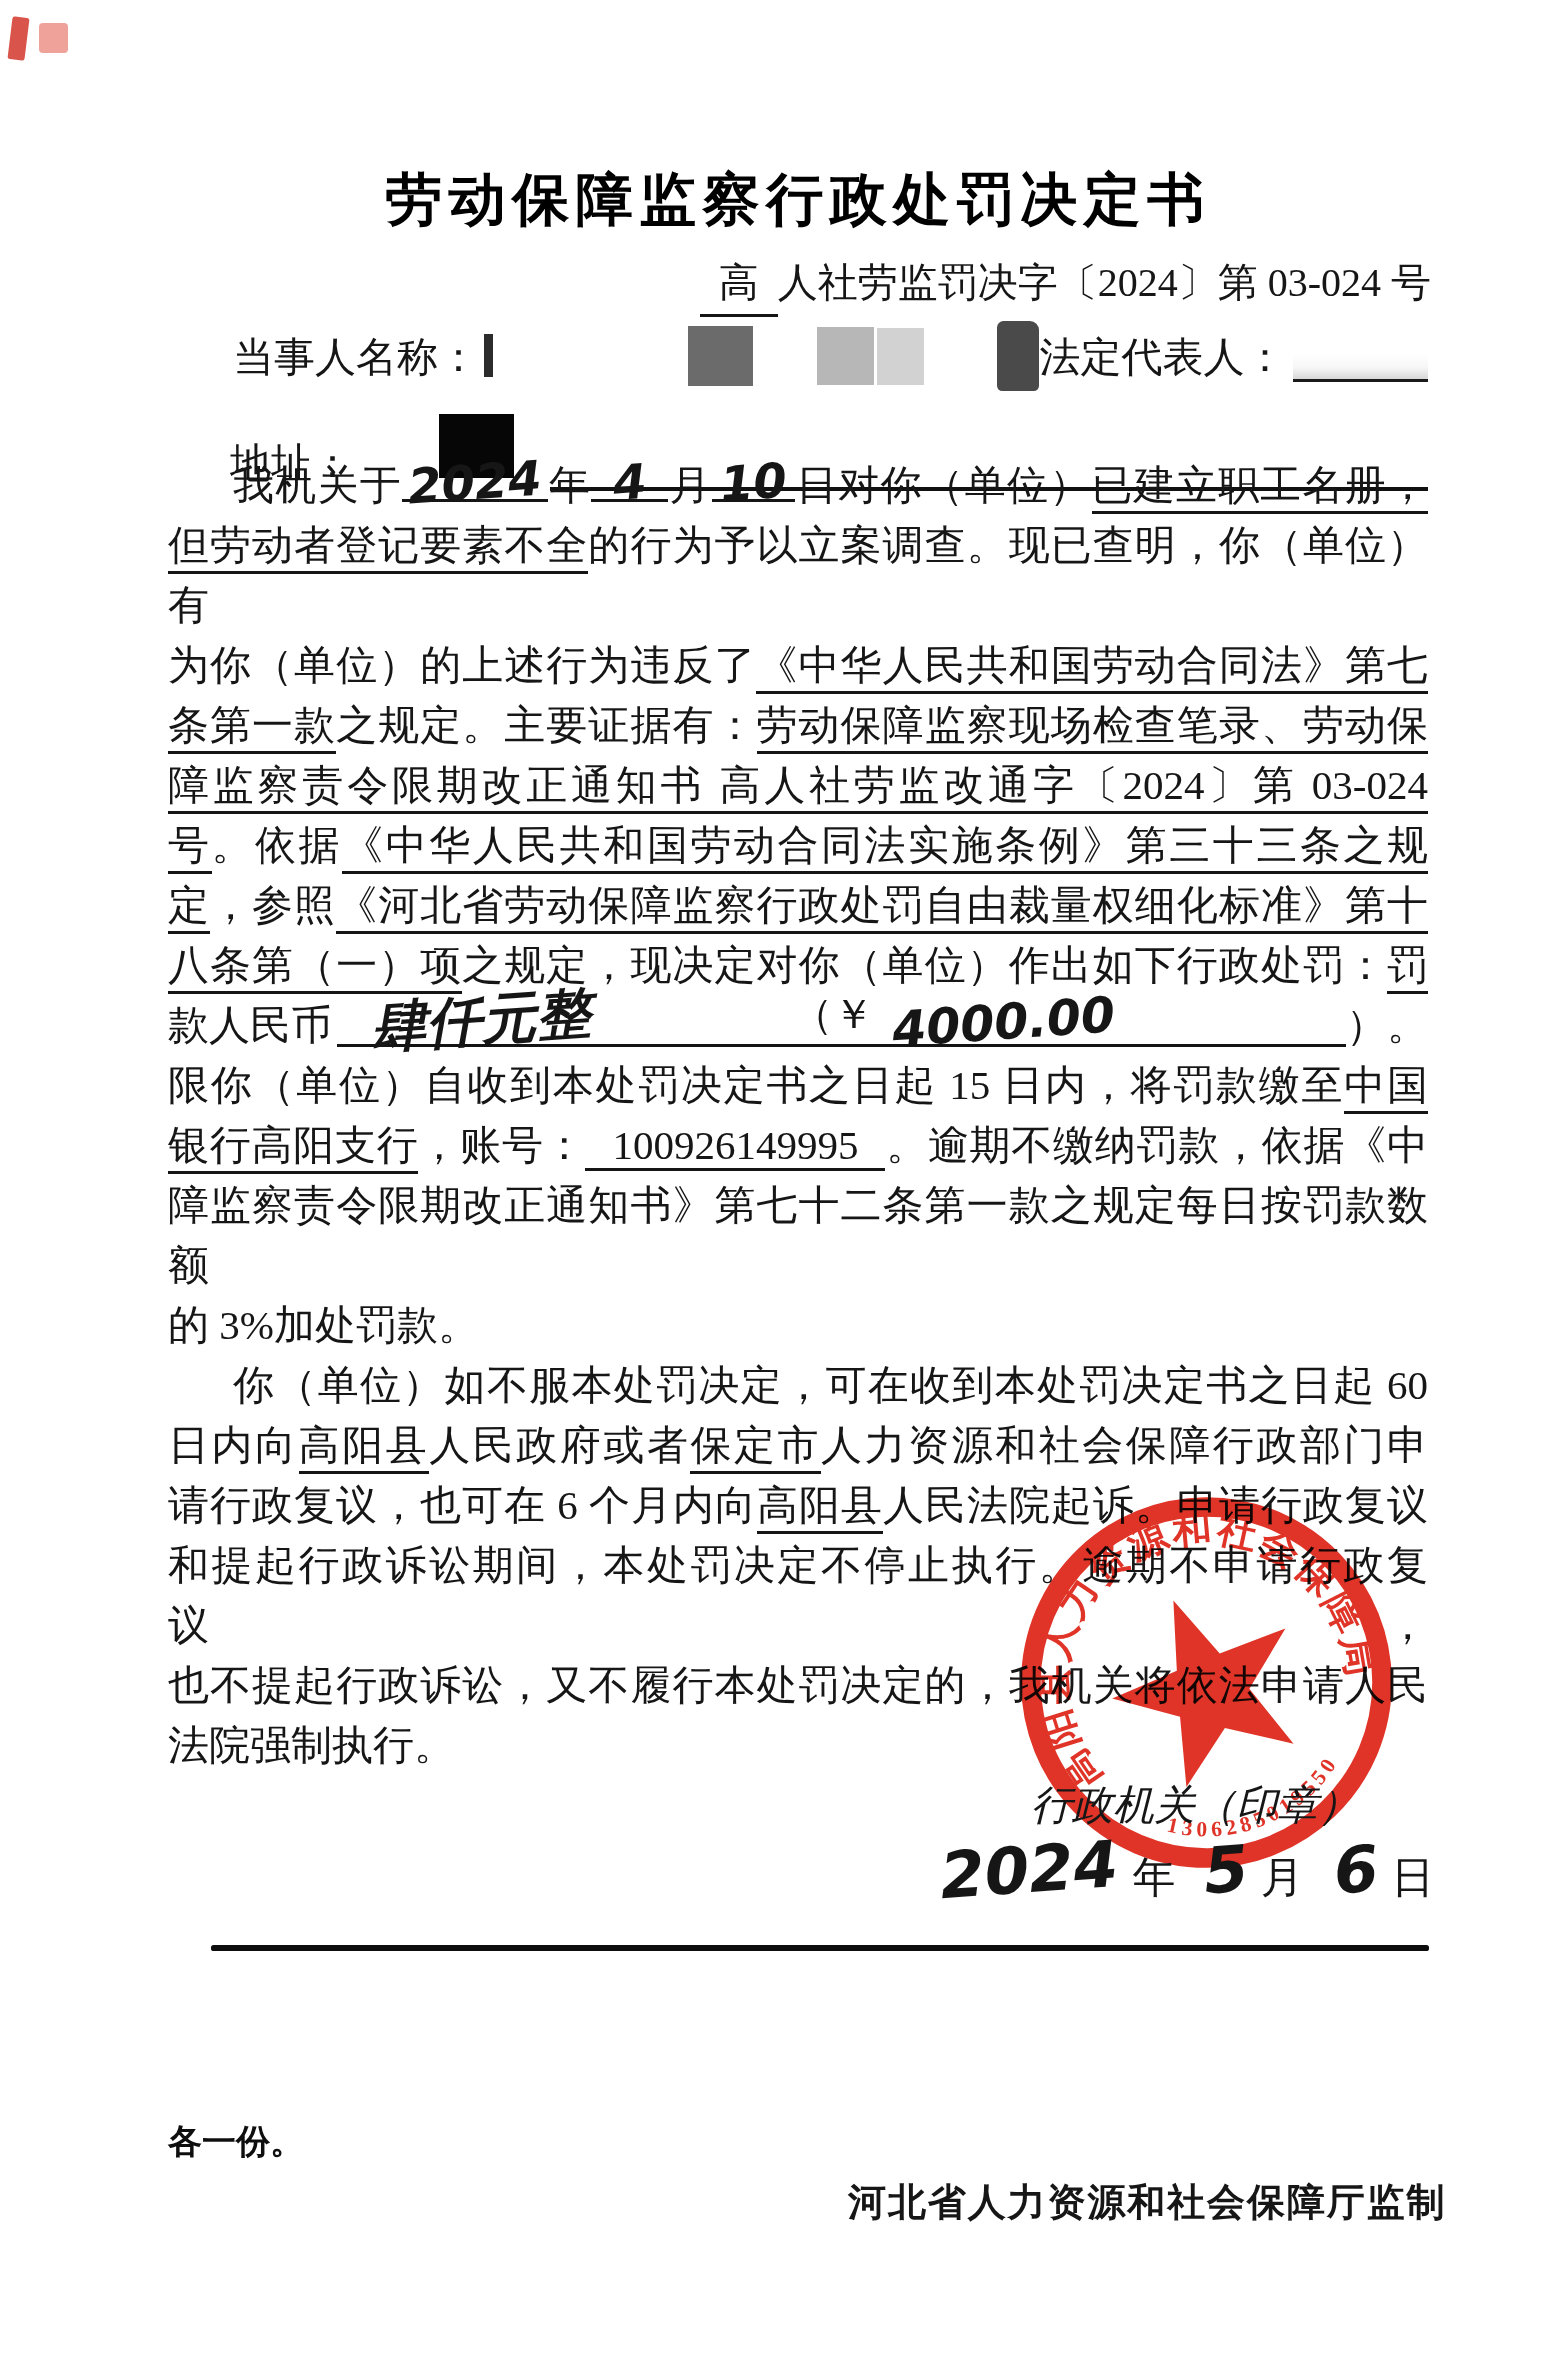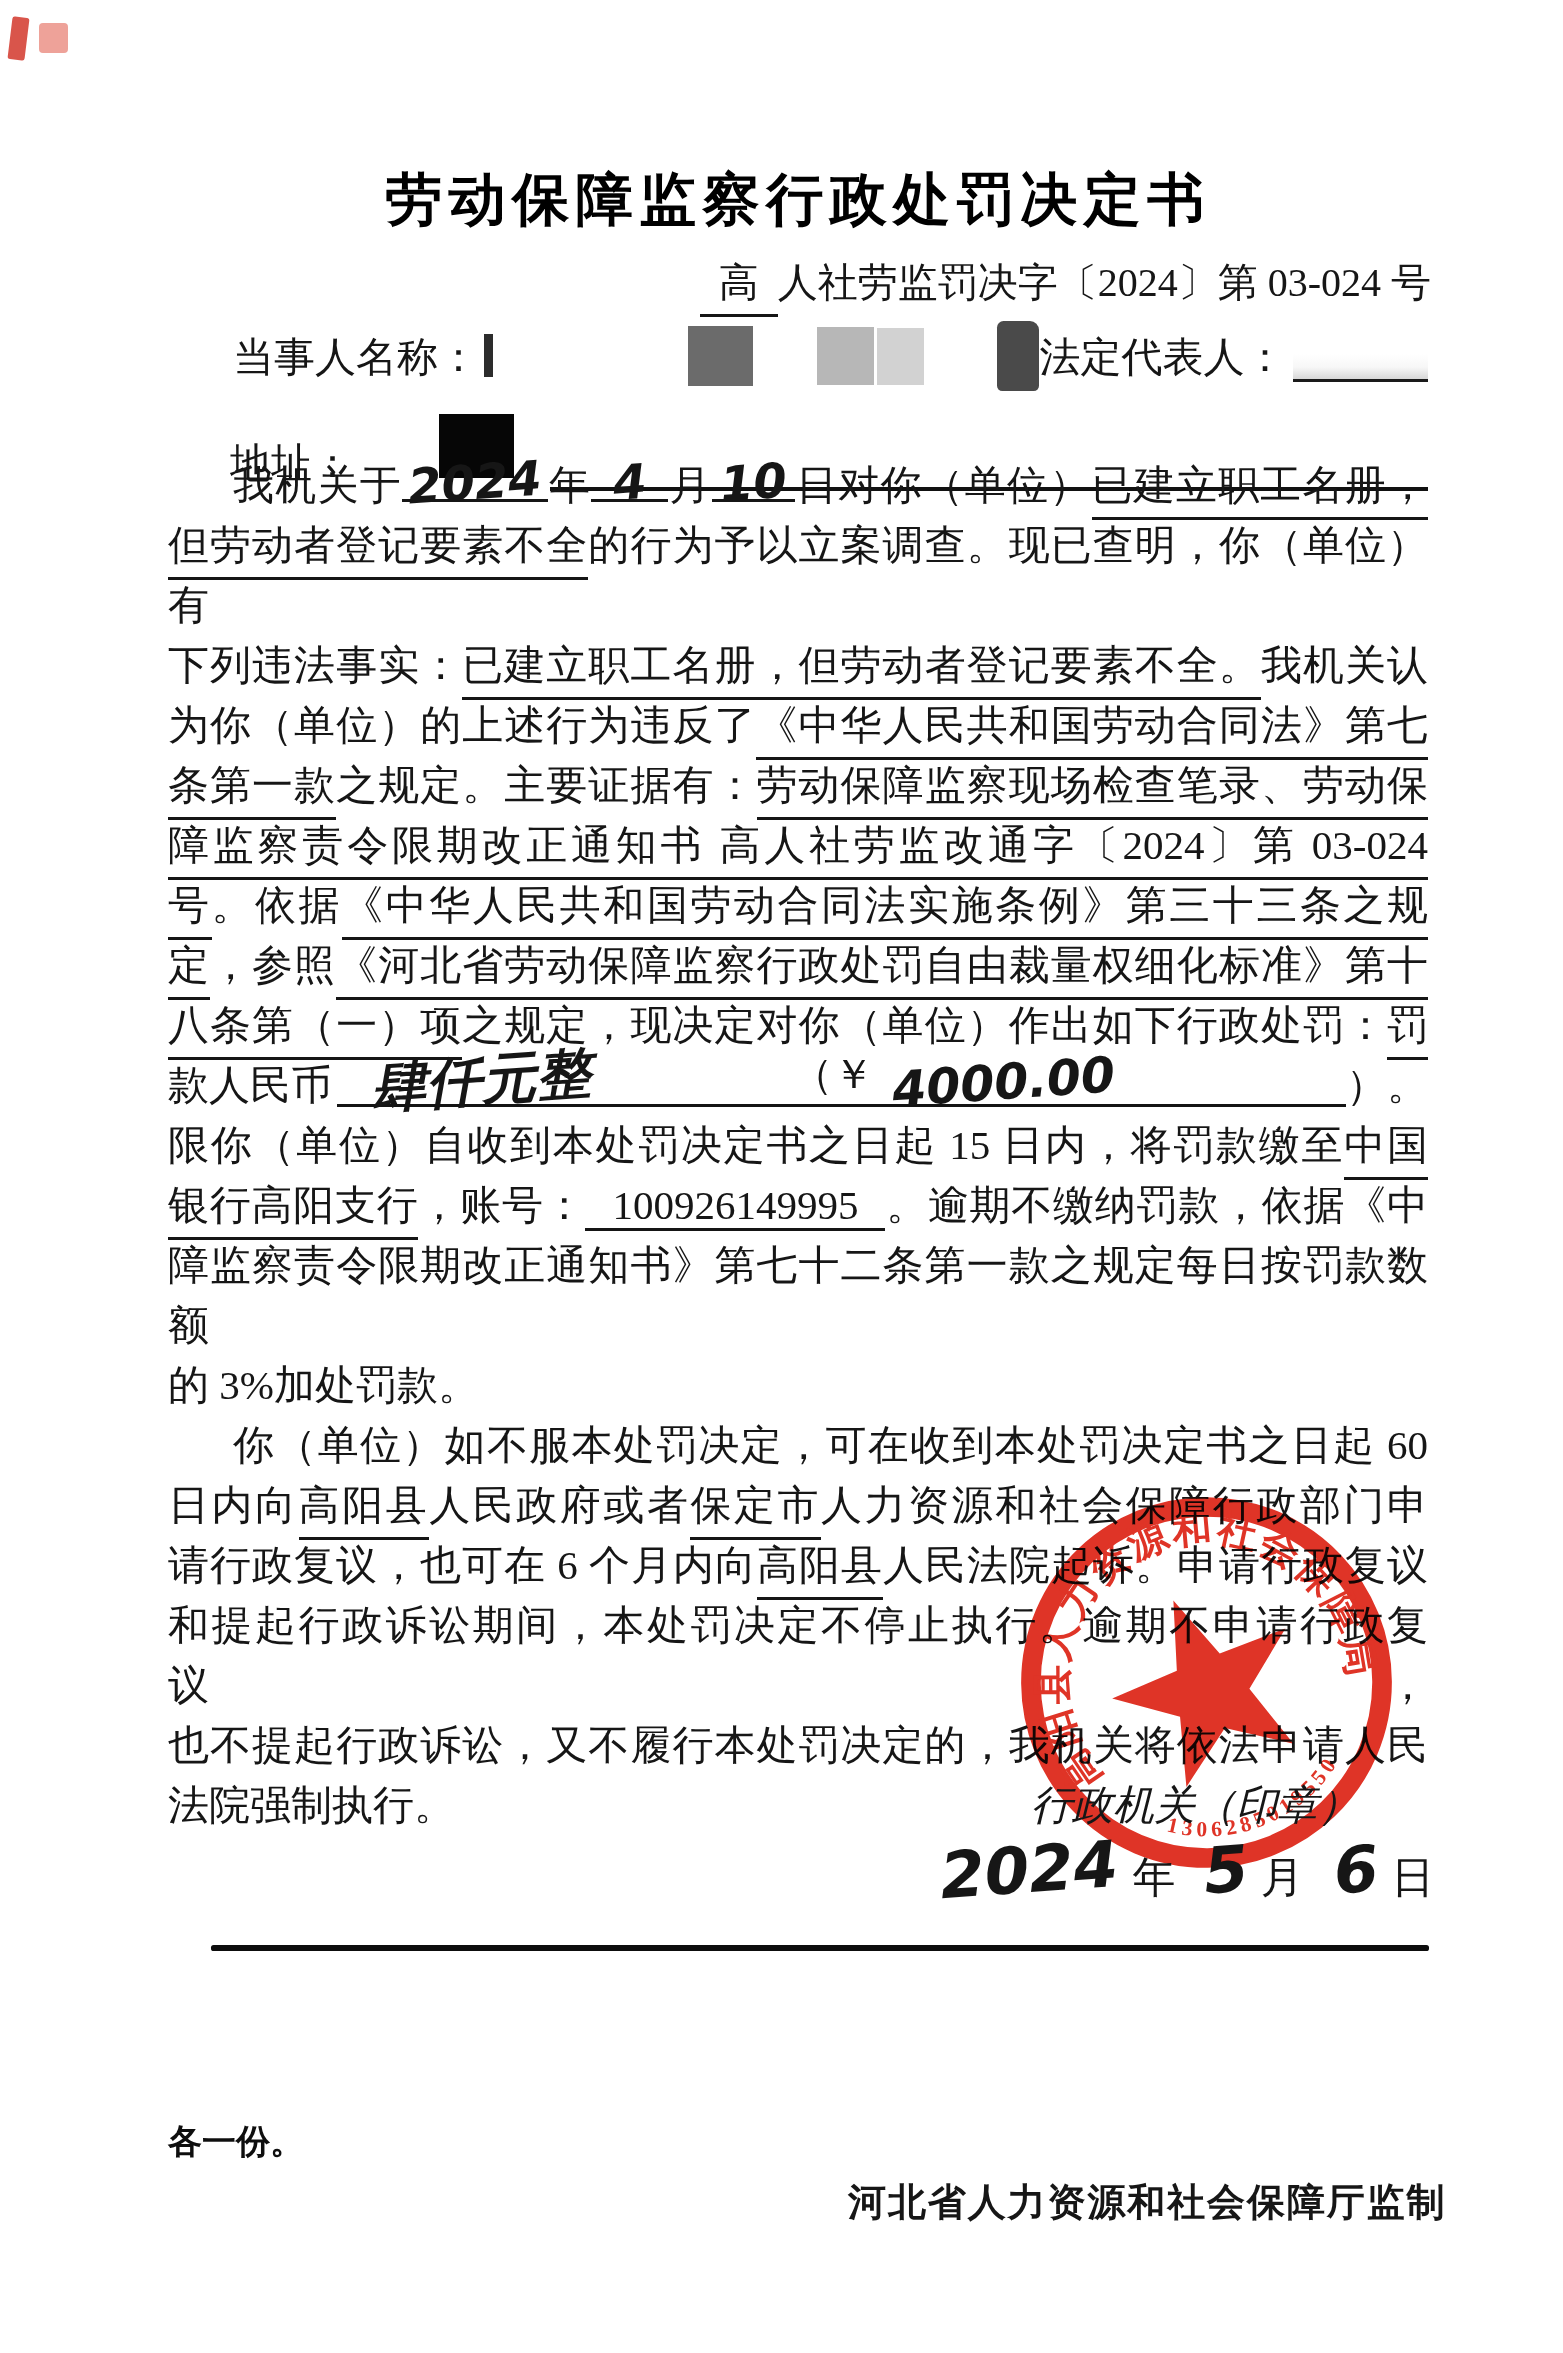--- a/index.html
+++ b/index.html
@@ -18,21 +18,21 @@
 
   .title {
     position:absolute; left:168px; top:162px; width:1260px;
     text-align:center; font-size:57px; font-weight:bold; letter-spacing:6.5px;
     color:#000;
   }
   .docno {
     position:absolute; top:255px; right:133px;
     font-size:40px; white-space:nowrap;
   }
-  .u  { border-bottom:3.2px solid #151515; padding-bottom:9px; }
+  .u  { border-bottom:3.2px solid #151515; padding-bottom:3px; }
   .docno .prefix { display:inline-block; min-width:78px; text-align:center; padding-bottom:3.9px; }
 
   
   .party {
     position:absolute; left:168px; top:325px; width:1260px; height:65px;
     font-size:41px; display:flex; align-items:center; padding-left:65px; white-space:nowrap;
   }
   .stub { width:8.4px; height:43px; background:#2c2c2c; margin-left:5.2px; margin-bottom:3.9px; }
   .rd { margin-bottom:2.6px; }
   .rd1 { width:65px; height:60px; background:#6b6b6b; margin-left:195px; }
@@ -130,21 +130,20 @@
     <span class="lbl">地址：</span>
     <span class="addr-redaction"></span>
     <span class="addr-fill"></span>
   </div>
 
   <div class="bodytext">
     <div class="line indent"><span>我机关于</span><span class="blank w230"><span class="hand h74">2024</span></span><span>年</span><span class="blank w120"><span class="hand h74">4</span></span><span>月</span><span class="blank w130"><span class="hand h74">10</span></span><span>日对你（单位）</span><span class="u">已建立职工名册，</span></div>
 
     <div class="line"><span class="u">但劳动者登记要素不全</span><span>的行为予以立案调查。现已查明，你（单位）有</span></div>
 
-    <div class="line"><span>下列违法事实：</span><span class="u">已建立职工名册，但劳动者登记要素不全。</span><span>我机关认</span></div>
 
     <div class="line"><span>为你（单位）的上述行为违反了</span><span class="u">《中华人民共和国劳动合同法》第七</span></div>
 
     <div class="line"><span class="u">条第一款</span><span>之规定。主要证据有：</span><span class="u">劳动保障监察现场检查笔录、劳动保</span></div>
 
     <div class="line"><span class="u">障监察责令限期改正通知书 高人社劳监改通字〔2024〕第 03-024</span></div>
 
     <div class="line"><span class="u">号</span><span>。依据</span><span class="u">《中华人民共和国劳动合同法实施条例》第三十三条之规</span></div>
 
     <div class="line"><span class="u">定</span><span>，参照</span><span class="u">《河北省劳动保障监察行政处罚自由裁量权细化标准》第十</span></div>

